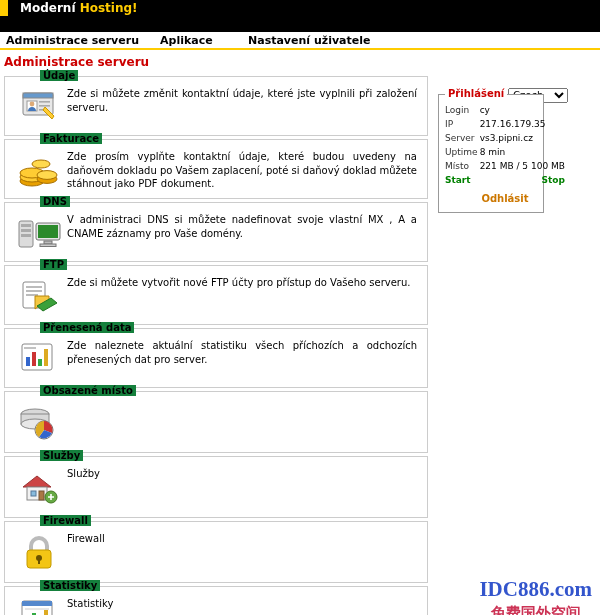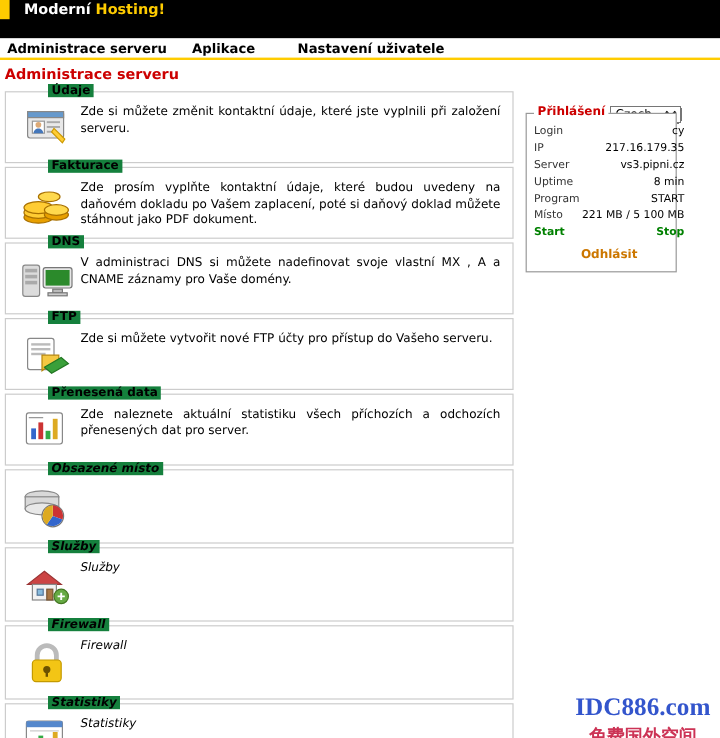--- a/index.html
+++ b/index.html
@@ -104,41 +104,41 @@
   }
   .section .desc {
     flex: 1 1 auto;
     font-size: 10px;
     line-height: 1.35;
     color: #000;
     text-align: justify;
     padding-top: 4px;
     padding-right: 4px;
   }
-  .section.tall { min-height: 62px; font-style: italic; }
+  .section.tall { min-height: 62px; }
   
   .rightcol {
     position: absolute;
     left: 438px;
     top: 30px;
     width: 126px;
   }
   .langselect {
     position: absolute;
     left: 70px;
     top: 8px;
     width: 60px;
     height: 15px;
     font-size: 10px;
     font-family: "DejaVu Sans", sans-serif;
   }
   .panel {
     position: absolute;
     left: 0; top: 14px;
-    width: 126px;
+    width: 106px;
     border: 1px solid #999999;
     padding: 8px 5px 6px 5px;
     background: #ffffff;
   }
   .panel .legend {
     position: absolute;
     top: -7px;
     left: 6px;
     background: #ffffff;
     padding: 0 3px;
@@ -150,21 +150,21 @@
     border-collapse: collapse;
     width: 100%;
     font-size: 9px;
   }
   .panel td {
     padding: 2px 1px;
     vertical-align: top;
     white-space: nowrap;
   }
   .panel td.k { color: #333; width: 46px; }
-  .panel td.v { color: #000; text-align: right; }
+  .panel td.v { color: #000; }
   .panel .start { color: #008000; font-weight: bold; }
   .panel .stop { color: #008000; font-weight: bold; text-align: right; }
   .panel .logoutrow { text-align: center; padding-top: 6px; }
   .panel .logout {
     color: #cc7700;
     font-weight: bold;
     text-decoration: none;
     font-size: 10px;
     cursor: pointer;
   }
@@ -394,24 +394,20 @@
         </tr>
         <tr>
           <td class="k">Server</td>
           <td class="v">vs3.pipni.cz</td>
         </tr>
         <tr>
           <td class="k">Uptime</td>
           <td class="v">8 min</td>
         </tr>
         <tr>
-          <td class="k">Program</td>
-          <td class="v">START</td>
-        </tr>
-        <tr>
           <td class="k">Místo</td>
           <td class="v">221 MB / 5 100 MB</td>
         </tr>
         <tr>
           <td class="start">Start</td>
           <td class="stop">Stop</td>
         </tr>
         <tr>
           <td class="logoutrow" colspan="2">
             <span class="logout">Odhlásit</span>

